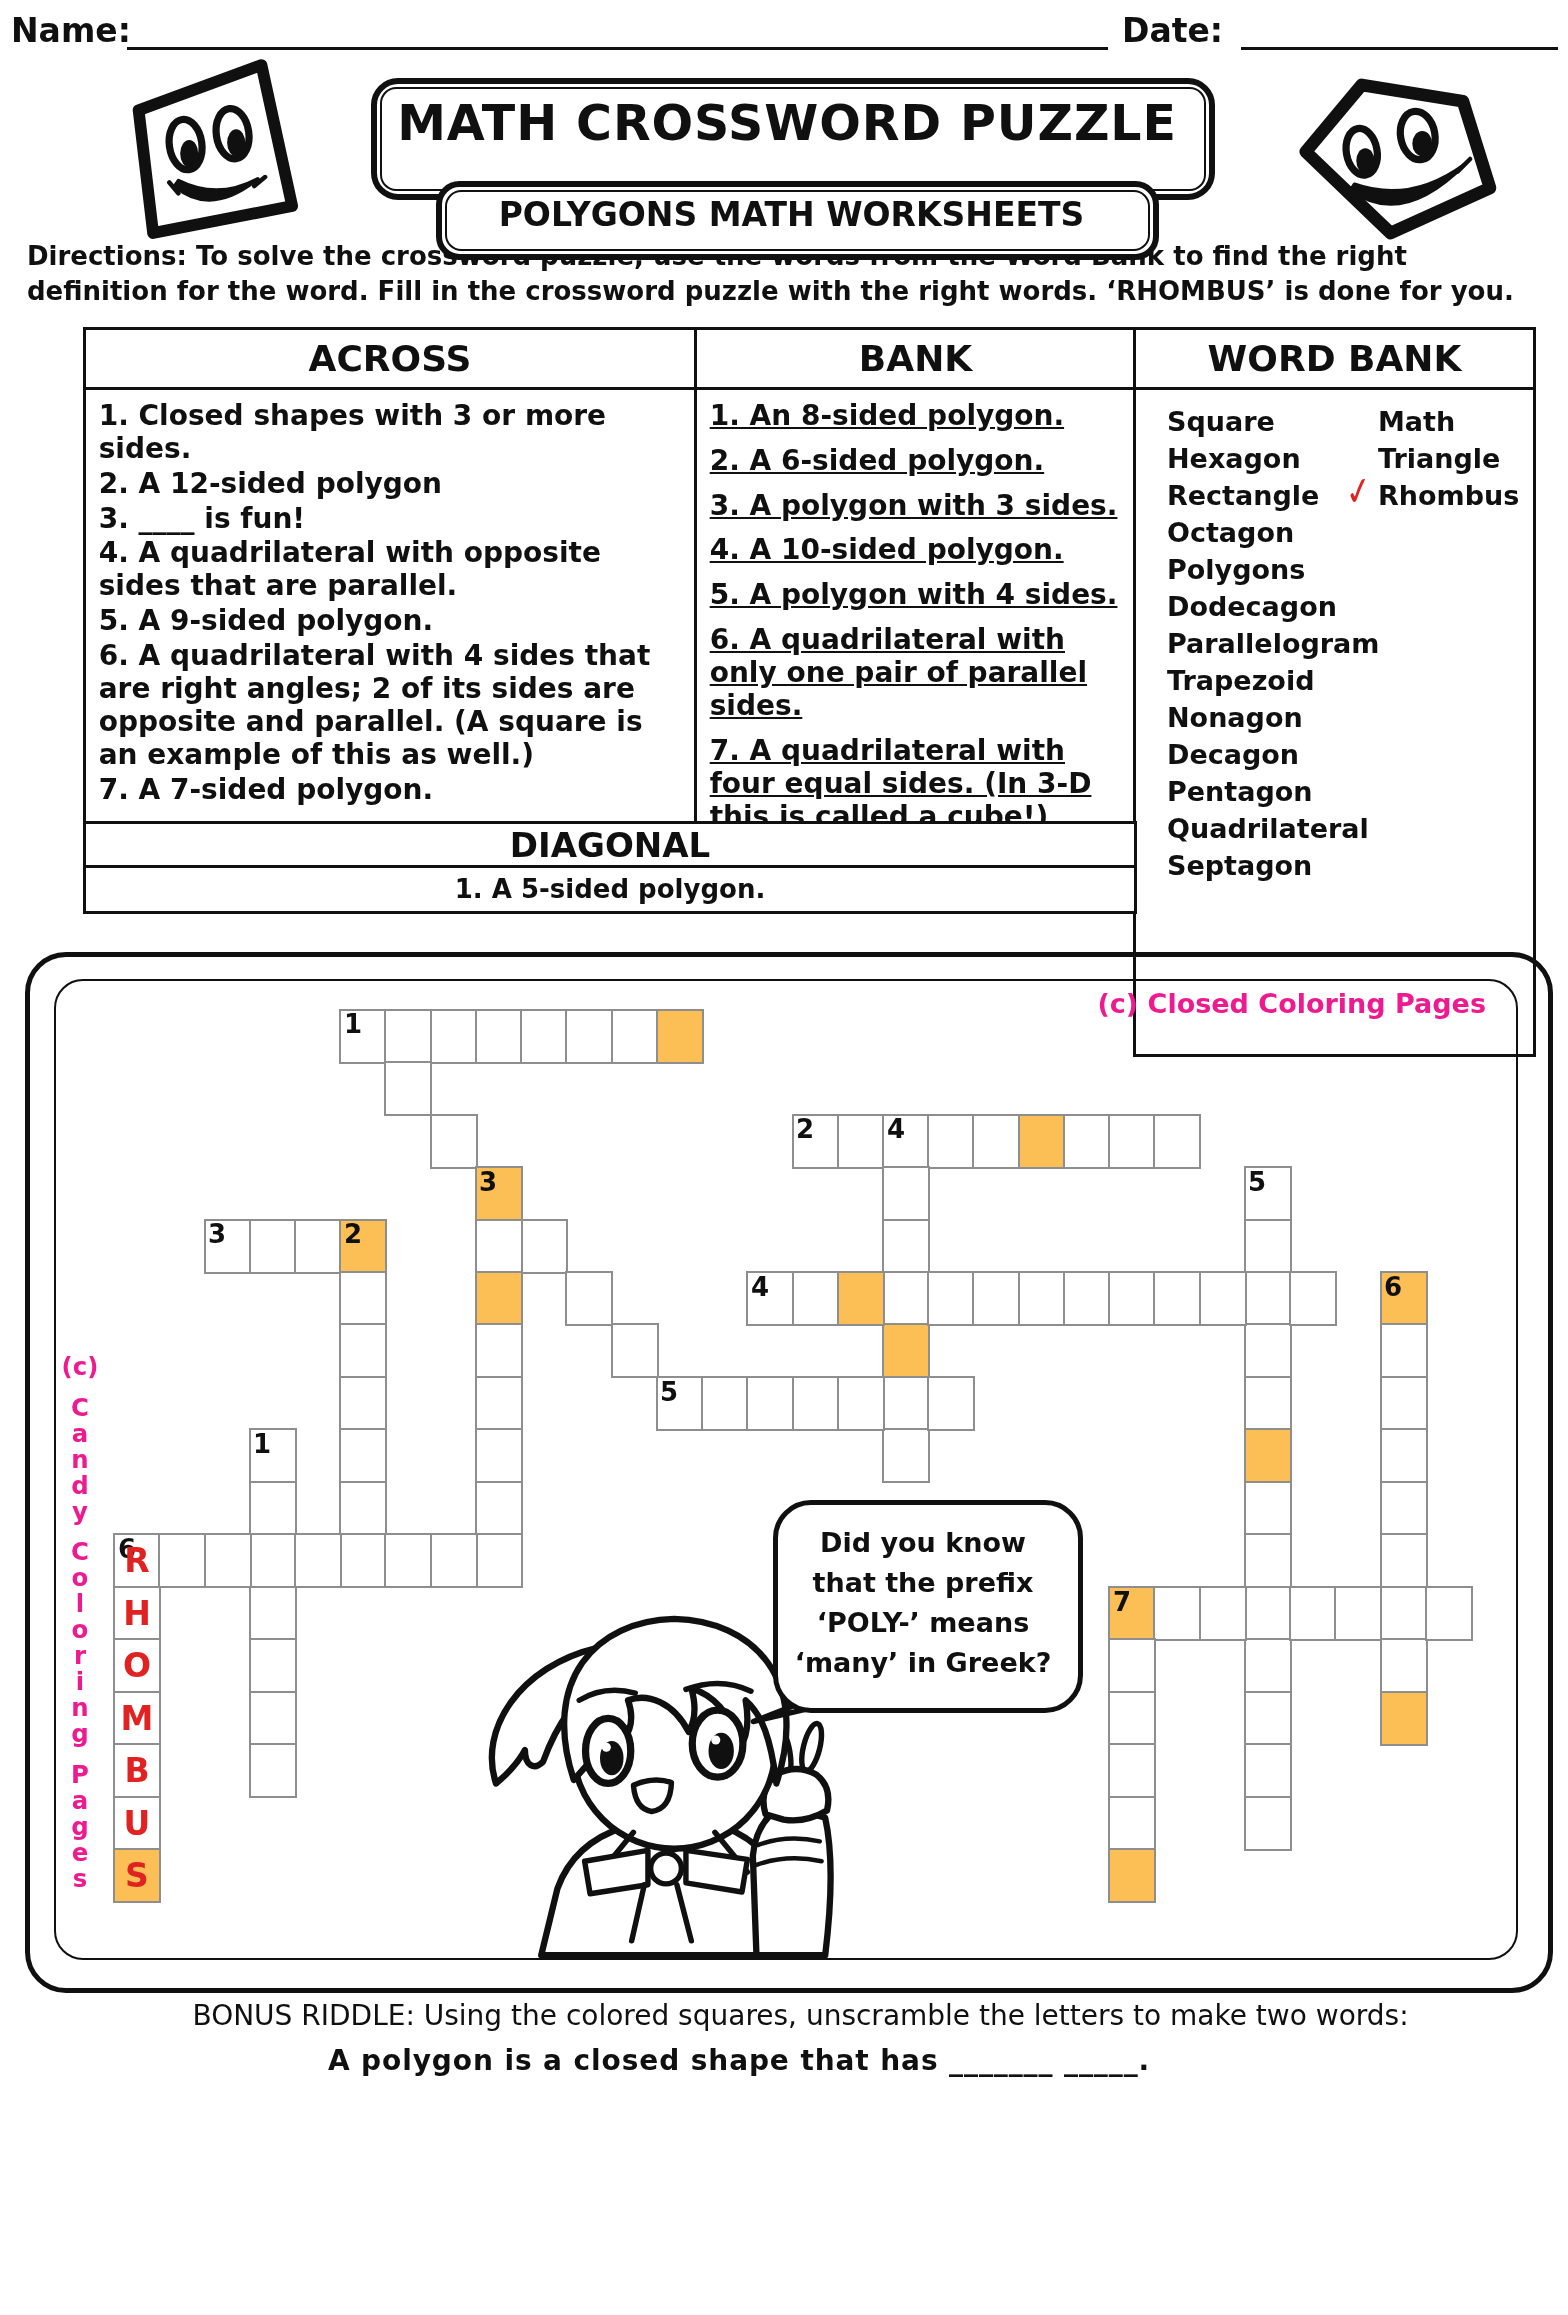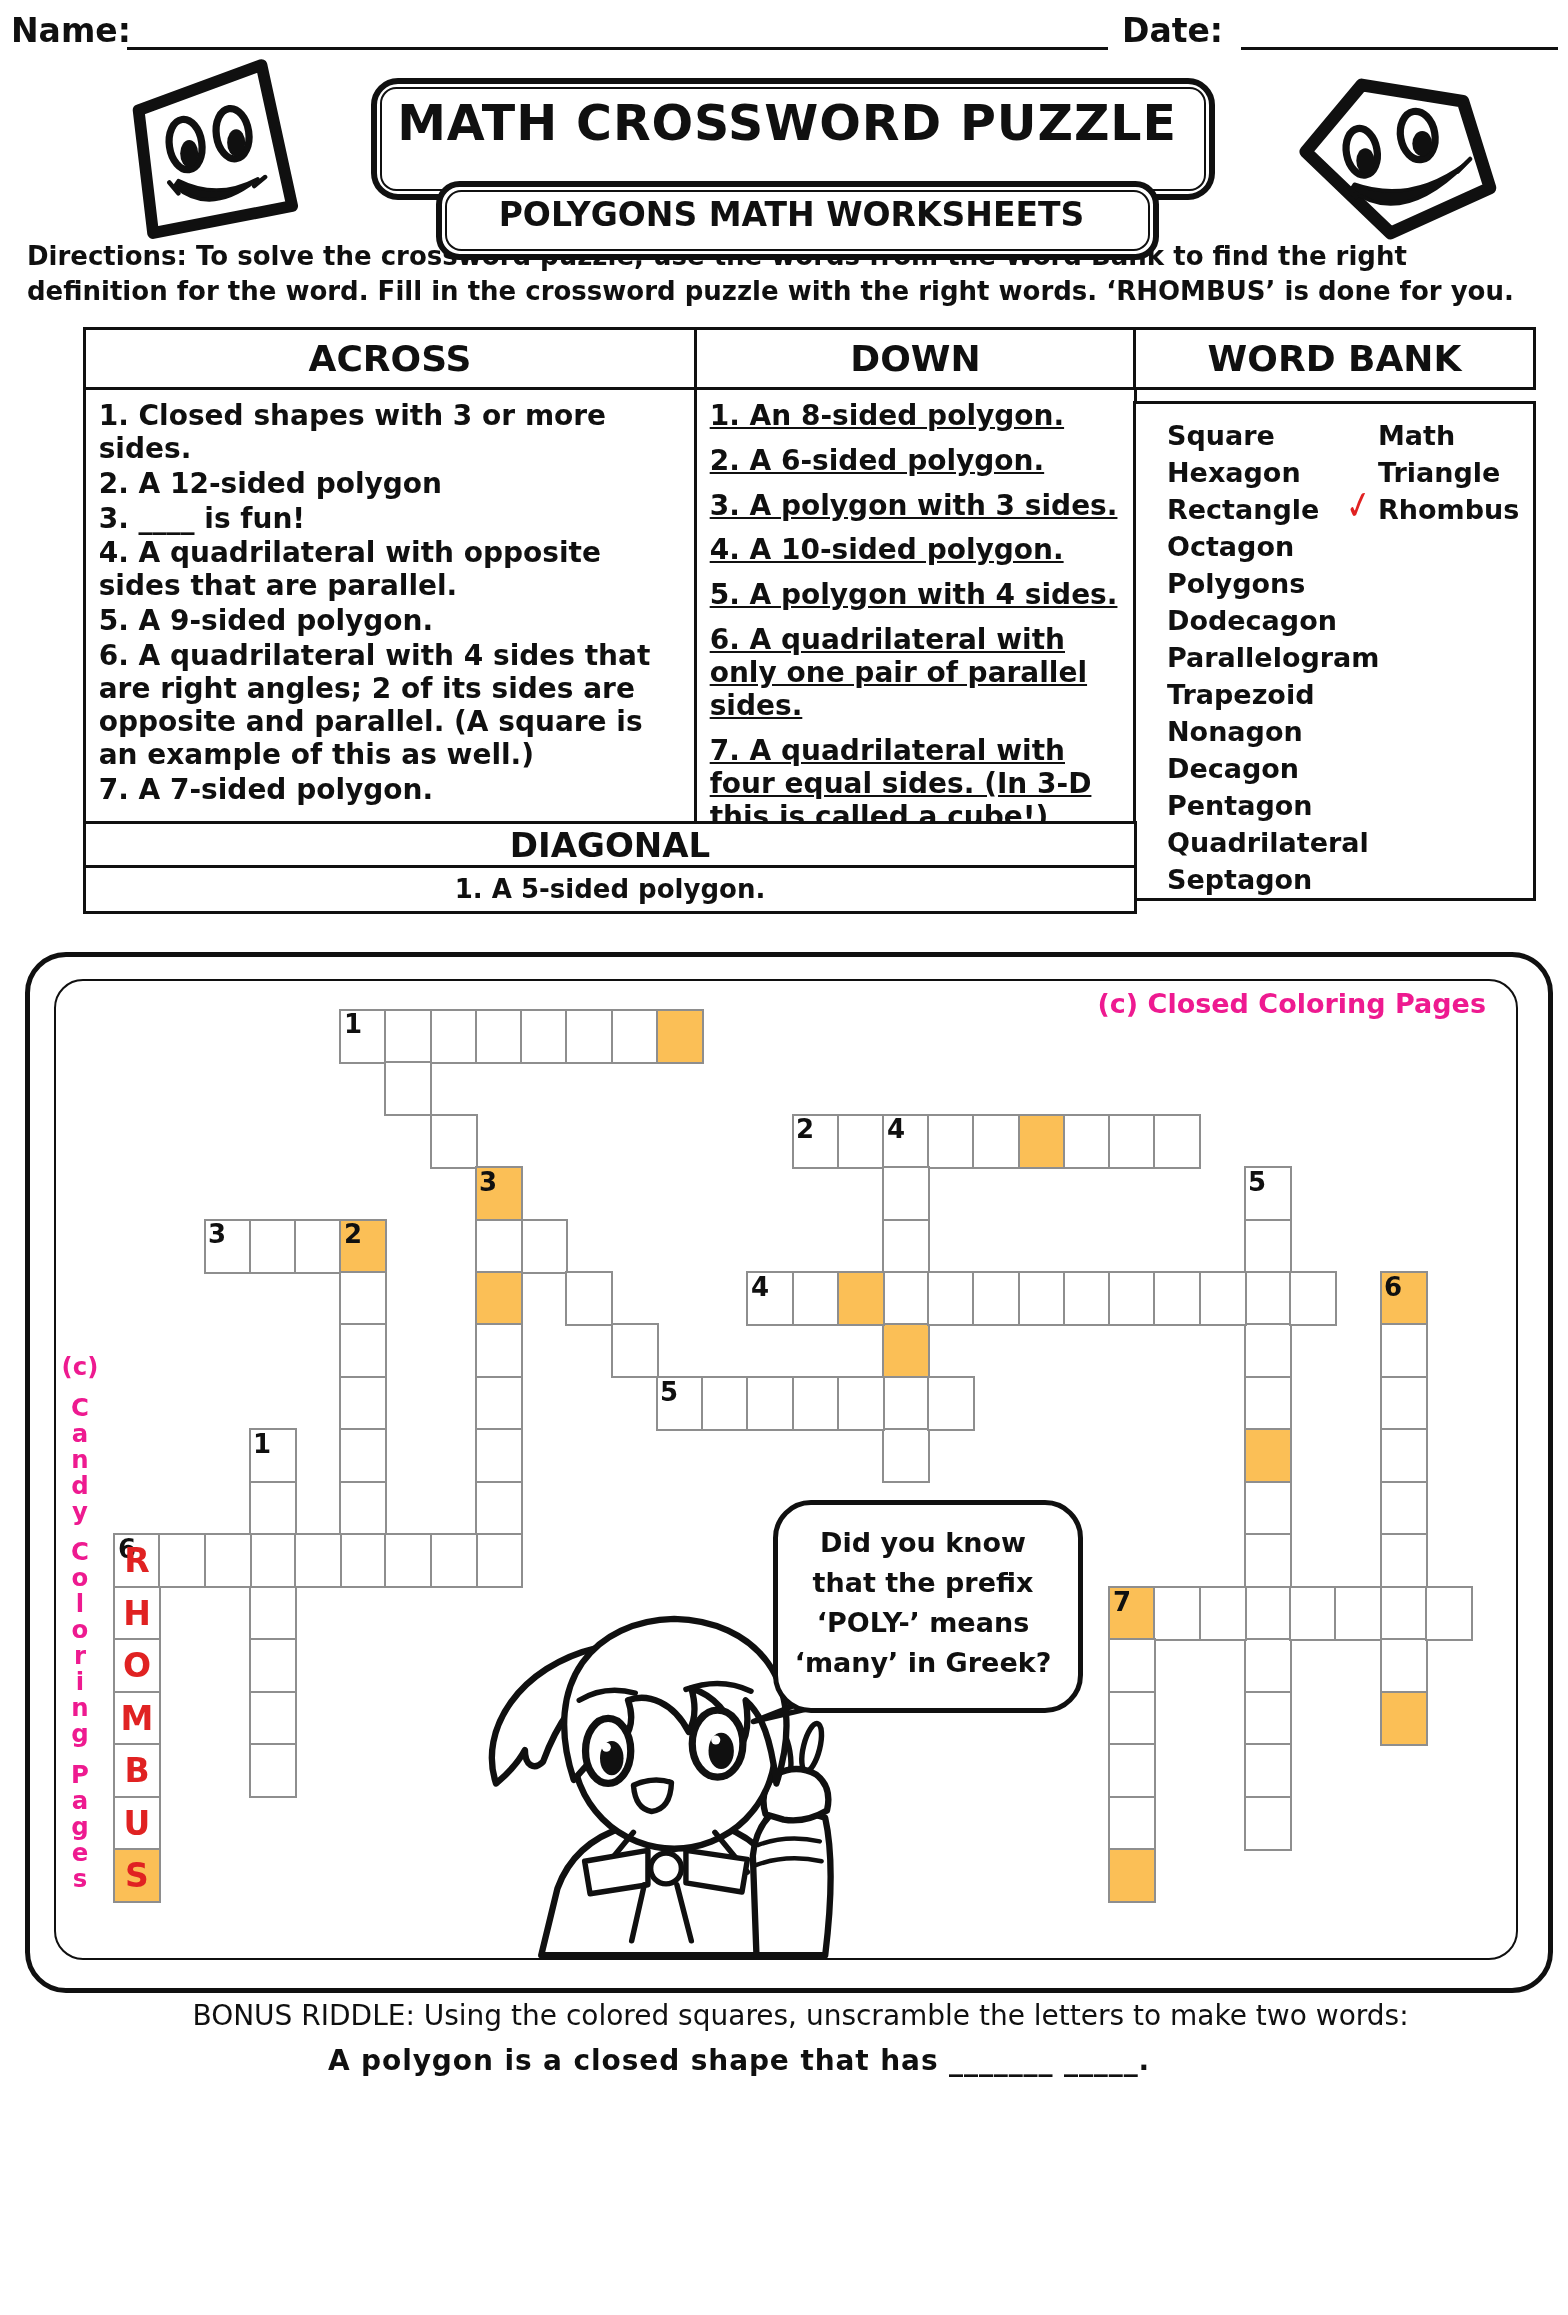--- a/index.html
+++ b/index.html
@@ -83,42 +83,42 @@
   </svg>
 
   <div class="abs plaque" id="title-box"></div>
   <div class="abs plaque" id="subtitle-box"></div>
   <div class="abs" id="title-text">MATH CROSSWORD PUZZLE</div>
   <div class="abs" id="subtitle-text">POLYGONS MATH WORKSHEETS</div>
 
   <div class="abs" id="directions">Directions: To solve the crossword puzzle, use the words from the Word Bank to find the right definition for the word. Fill in the crossword puzzle with the right words. ‘RHOMBUS’ is done for you.</div>
 
   <div class="tcell thead" style="left:83px;top:327px;width:614px;height:63px;">ACROSS</div>
-  <div class="tcell thead" style="left:694px;top:327px;width:443px;height:63px;">DOWN</div>
+  <div class="tcell thead" style="left:694px;top:327px;width:443px;height:63px;">BANK</div>
   <div class="tcell thead" style="left:1133px;top:327px;width:403px;height:63px;">WORD BANK</div>
 
   <div class="tcell clues" id="across-body" style="left:83px;top:387px;width:614px;height:438px;">
       <div class="item">1. Closed shapes with 3 or more sides.</div>
       <div class="item">2. A 12-sided polygon</div>
       <div class="item">3. ____ is fun!</div>
       <div class="item">4. A quadrilateral with opposite sides that are parallel.</div>
       <div class="item">5. A 9-sided polygon.</div>
       <div class="item">6. A quadrilateral with 4 sides that are right angles; 2 of its sides are opposite and parallel. (A square is an example of this as well.)</div>
       <div class="item">7. A 7-sided polygon.</div>
     </div>
   <div class="tcell clues spaced" id="down-body" style="left:694px;top:387px;width:443px;height:438px;">
       <div class="item">1. An 8-sided polygon.</div>
       <div class="item">2. A 6-sided polygon.</div>
       <div class="item">3. A polygon with 3 sides.</div>
       <div class="item">4. A 10-sided polygon.</div>
       <div class="item">5. A polygon with 4 sides.</div>
       <div class="item">6. A quadrilateral with only one pair of parallel sides.</div>
       <div class="item">7. A quadrilateral with four equal sides. (In 3-D this is called a cube!)</div>
     </div>
-  <div class="tcell" id="wordbank-body" style="left:1133px;top:387px;width:403px;height:500px;margin-top:14px;">
+  <div class="tcell" id="wordbank-body" style="left:1133px;top:387px;width:403px;height:670px;">
     <div class="bank-col" id="bank-col1" style="left:31px;top:12.7px;">
         <div class="bank-item">Square</div>
         <div class="bank-item">Hexagon</div>
         <div class="bank-item">Rectangle</div>
         <div class="bank-item">Octagon</div>
         <div class="bank-item">Polygons</div>
         <div class="bank-item">Dodecagon</div>
         <div class="bank-item">Parallelogram</div>
         <div class="bank-item">Trapezoid</div>
         <div class="bank-item">Nonagon</div>

